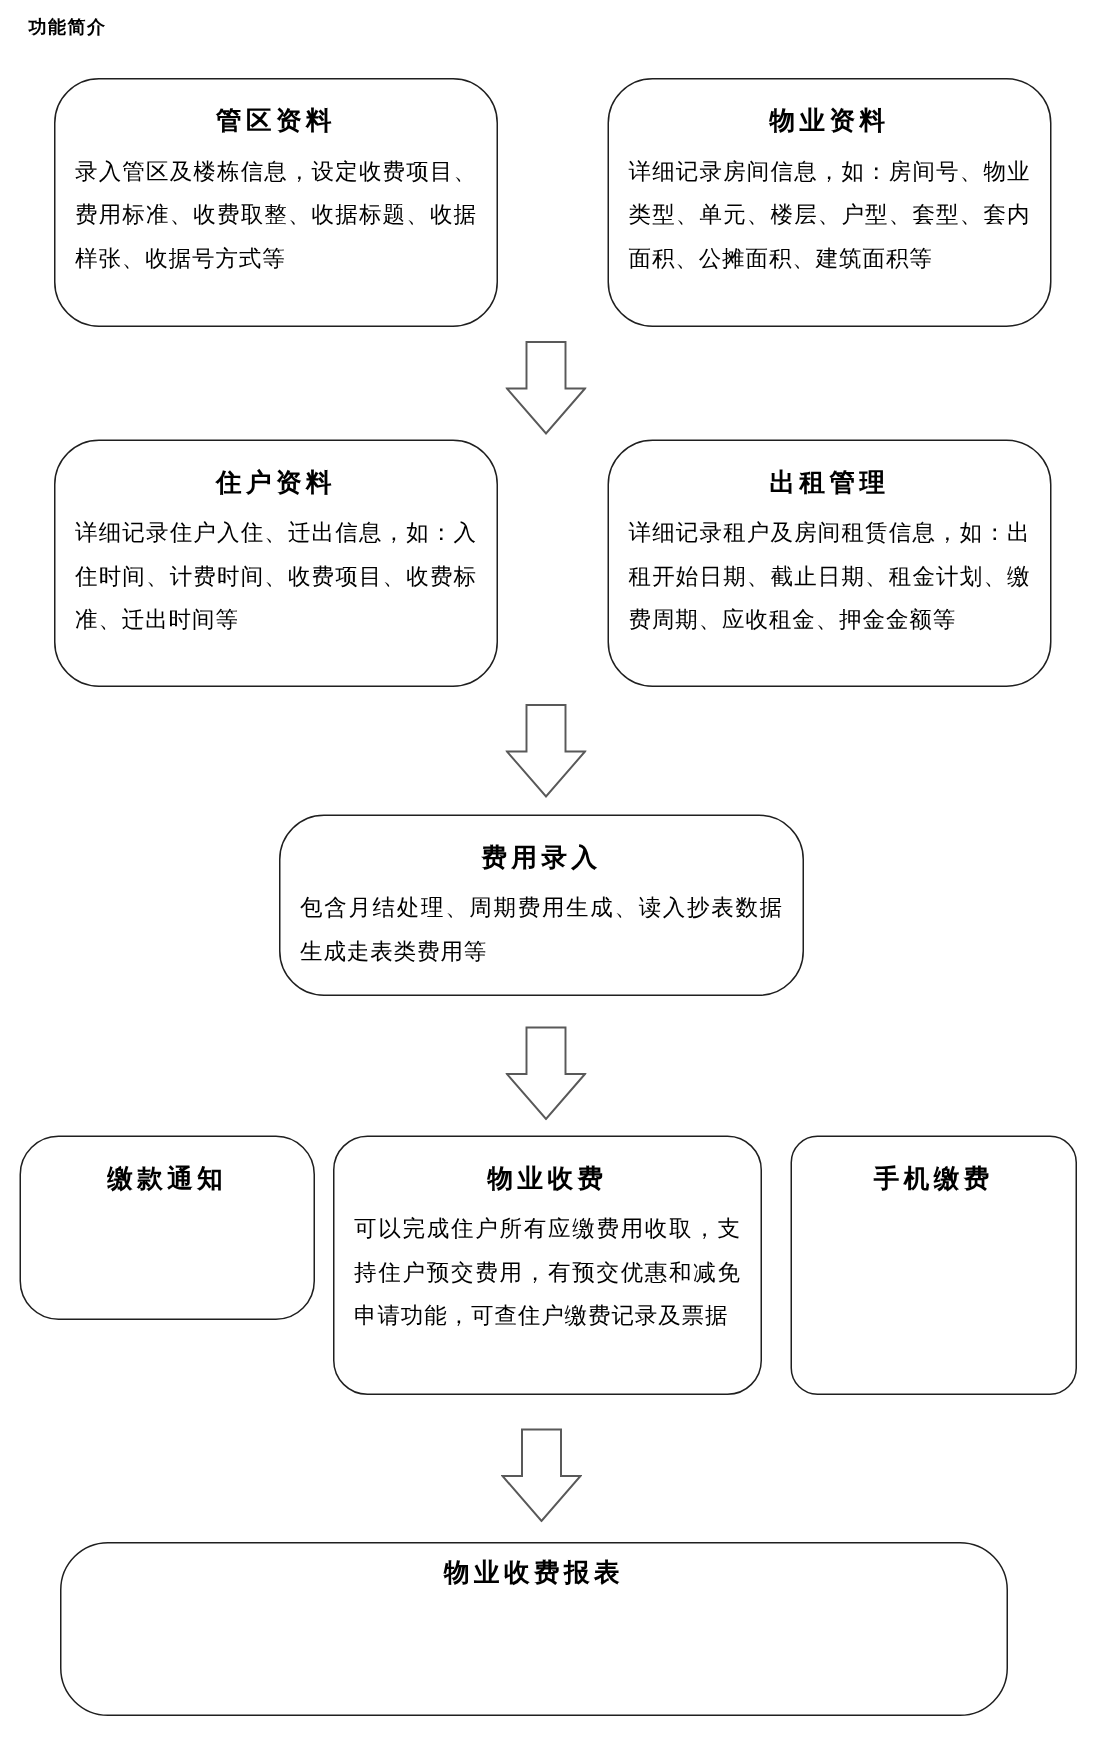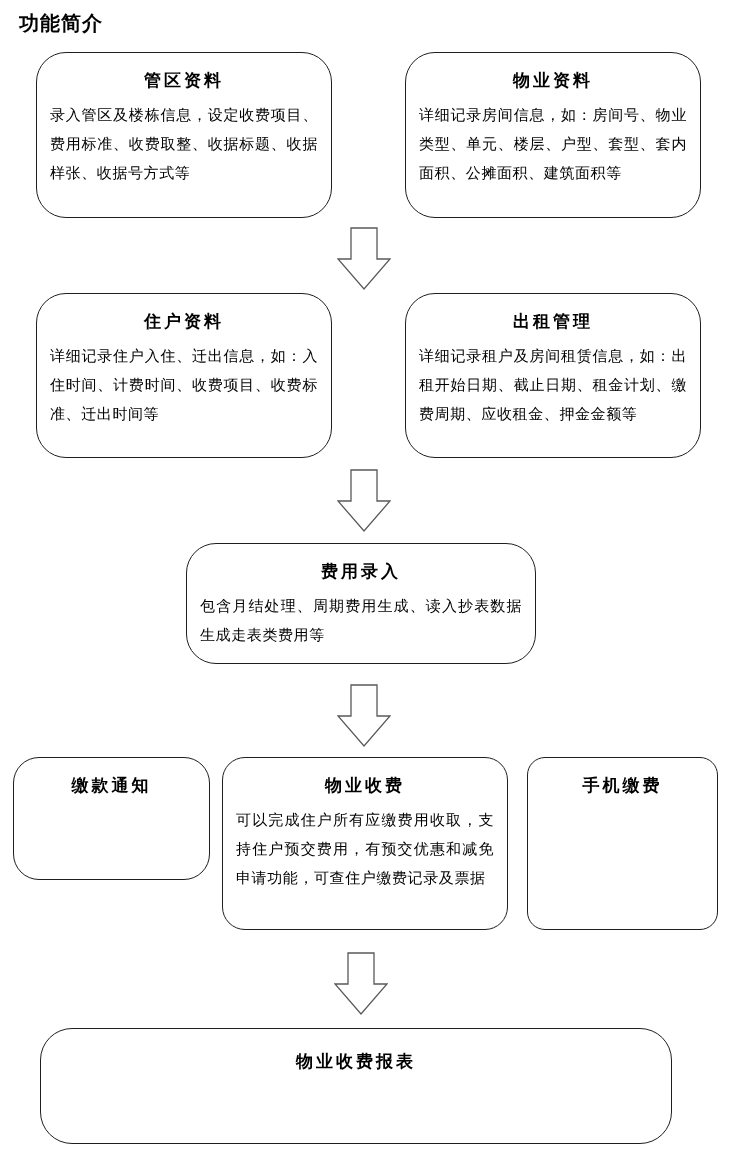--- a/index.html
+++ b/index.html
@@ -3,21 +3,21 @@
 <meta charset="utf-8">
 <style>
   html,body{margin:0;padding:0;background:#ffffff;}
   body{
     width:732px;height:1167px;position:relative;overflow:hidden;
     font-family:"Liberation Sans","DejaVu Sans",sans-serif;color:#000;
   }
   .page{position:absolute;left:0;top:0;width:732px;height:1167px;background:#fff;}
   .page-title{
     position:absolute;left:19px;top:10px;
-    font-size:20px;font-weight:bold;letter-spacing:1px;
+    font-size:12px;font-weight:bold;letter-spacing:1px;
   }
   .fbox{
     position:absolute;box-sizing:border-box;background:#fff;
     border:1.4px solid #1f1f1f;border-radius:30px;
     padding:13px 13px 0 13px;
   }
   .fbox h2{
     margin:0;padding:3px 0 7px 0;
     font-size:17px;font-weight:bold;text-align:center;
     letter-spacing:3px;line-height:24px;
@@ -92,17 +92,17 @@
   <section class="fbox small" style="left:527px;top:757px;width:191px;height:173px;border-radius:18px">
     <h2>手机缴费</h2>
   </section>
 
   <div class="arrow" style="left:334px;top:952px">
     <svg width="54" height="63" viewBox="0 0 54 63">
       <polygon points="14,1 40,1 40,32 53,32 27,62 1,32 14,32" fill="#ffffff" stroke="#595959" stroke-width="1.3" stroke-linejoin="miter"></polygon>
     </svg>
   </div>
 
-  <section class="fbox" style="left:40px;top:1028px;width:632px;height:116px;border-radius:32px;padding-top:18px">
+  <section class="fbox" style="left:40px;top:1028px;width:632px;height:116px;border-radius:32px;padding-top:5px">
     <h2>物业收费报表</h2>
   </section>
 
 </div>
 
 </body></html>

